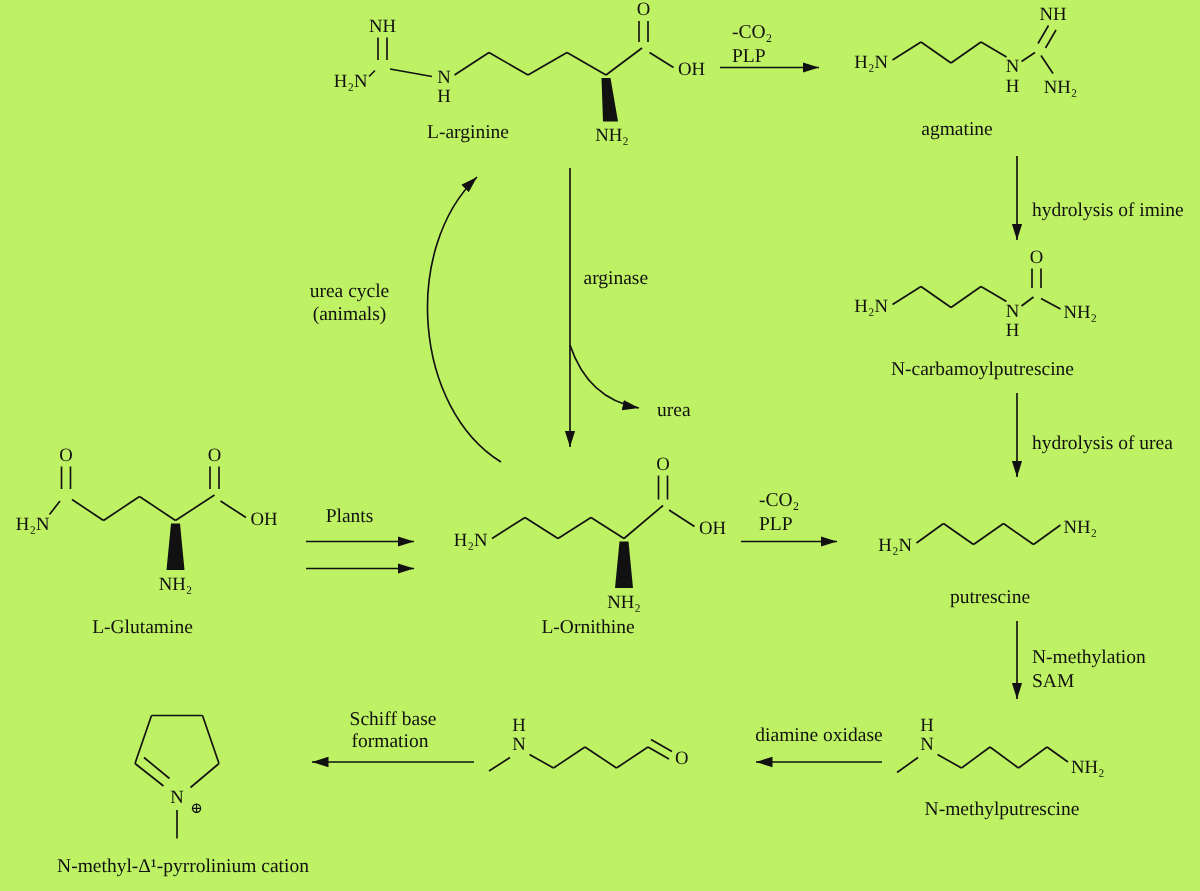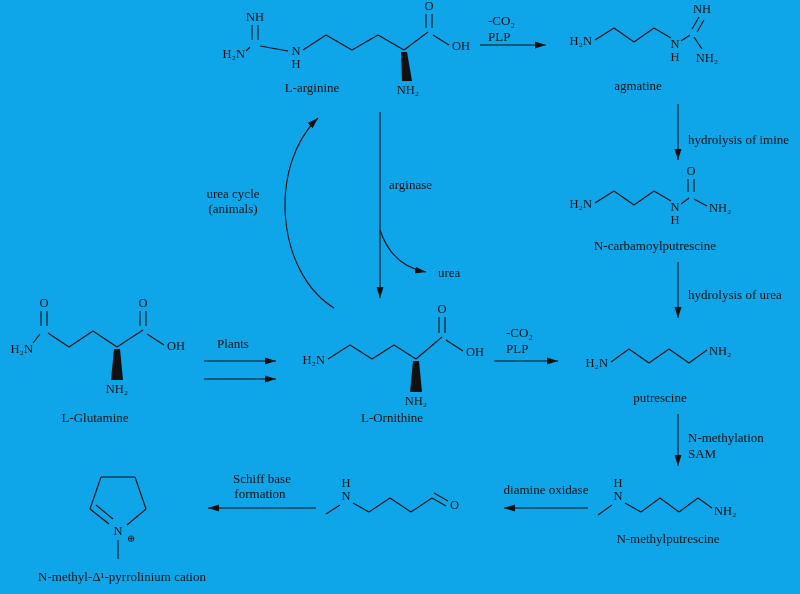--- a/index.html
+++ b/index.html
@@ -1,16 +1,16 @@
 <!DOCTYPE html>
 <html><head>
 <meta charset="utf-8">
 <style>
   html,body{margin:0;padding:0;background:#ffffff;}
-  .canvas{width:800px;height:594px;background:#0ea5e9;overflow:hidden;}
+  .canvas{width:800px;height:594px;background:#bef264;overflow:hidden;}
   svg{display:block;}
   svg text{font-family:"Liberation Serif","DejaVu Serif",serif;font-size:13px;fill:#111111;}
   text.atom{font-size:12.5px;}
   text.charge{font-size:10px;}
   .bond{stroke:#111111;stroke-width:1.1;fill:none;}
   .wedge{fill:#111111;stroke:none;}
   .arrowline{stroke:#111111;stroke-width:1.1;fill:none;}
 </style>
 </head>
 <body>

